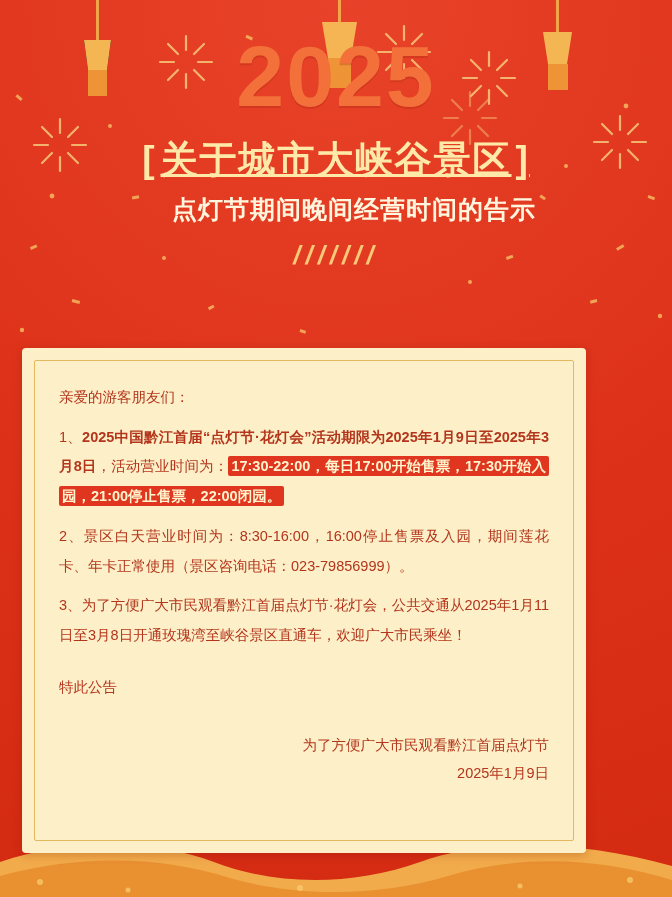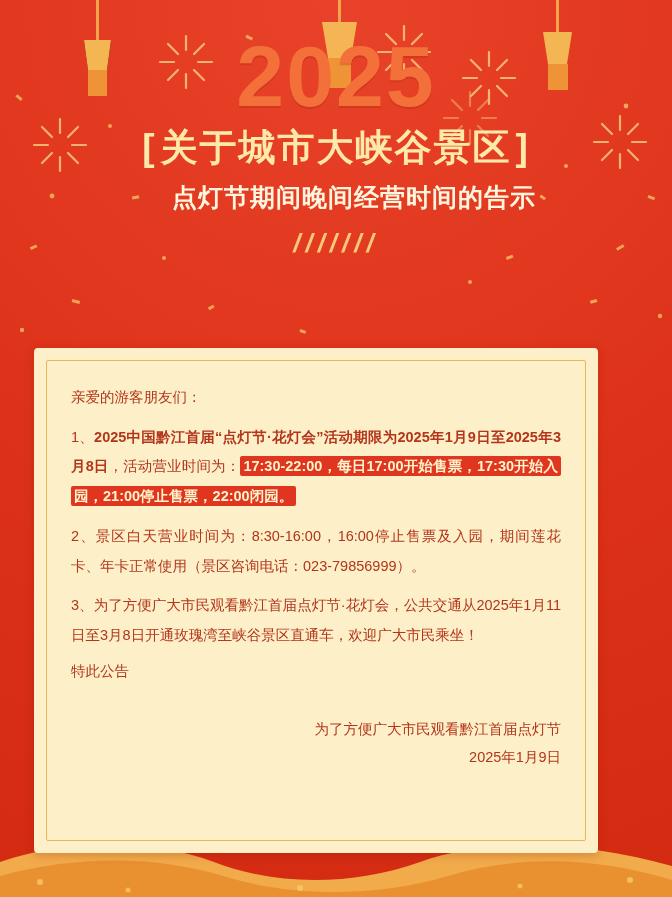--- a/index.html
+++ b/index.html
@@ -44,26 +44,27 @@
     padding-top: 33px;
     font-size: 86px;
     font-weight: bold;
     letter-spacing: 2px;
     color: #f3703a;
     line-height: 1;
     text-shadow: 0 2px 0 rgba(160,30,10,0.25);
   }
 
   .title-main {
-    margin: 6px 0 0 0;
+    margin: 18px 0 0 0;
     font-size: 37px;
     font-weight: bold;
     color: #ffe9a8;
     letter-spacing: 2px;
     line-height: 1.25;
+    text-decoration: underline;
   }
   .title-main .brk {
     color: #ffe9a8;
     font-weight: bold;
     padding: 0 4px;
   }
 
   .title-sub {
     margin: 10px 0 0 0;
     font-size: 25px;
@@ -78,21 +79,21 @@
     font-size: 26px;
     font-weight: bold;
     color: #f9c97a;
     letter-spacing: 5px;
     font-style: italic;
   }
 
   
   .card-outer {
     position: absolute;
-    left: 34px;
+    left: 22px;
     top: 348px;
     width: 564px;
     height: 505px;
     background: #fdf0c9;
     border-radius: 4px;
     box-shadow: 0 2px 10px rgba(120,20,5,0.25);
   }
   .card-inner {
     position: absolute;
     inset: 12px;
@@ -127,21 +128,21 @@
     background: #e0361f;
     color: #fff4cc;
     font-weight: bold;
     padding: 2px 3px;
     border-radius: 2px;
     box-decoration-break: clone;
     -webkit-box-decoration-break: clone;
   }
 
   .closing {
-    margin: 6px 0 0 0;
+    margin: 22px 0 0 0;
   }
 
   .signature {
     margin-top: 30px;
     text-align: right;
     line-height: 1.9;
   }
   .signature div { color: #b3351c; }
 </style>
 </head>

